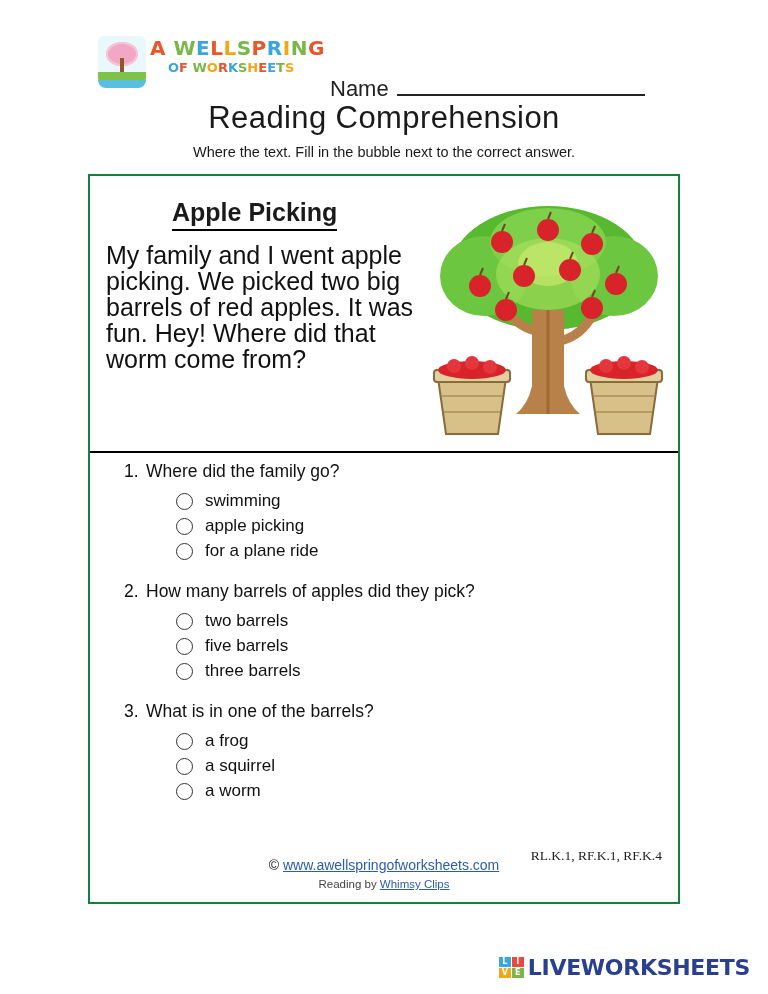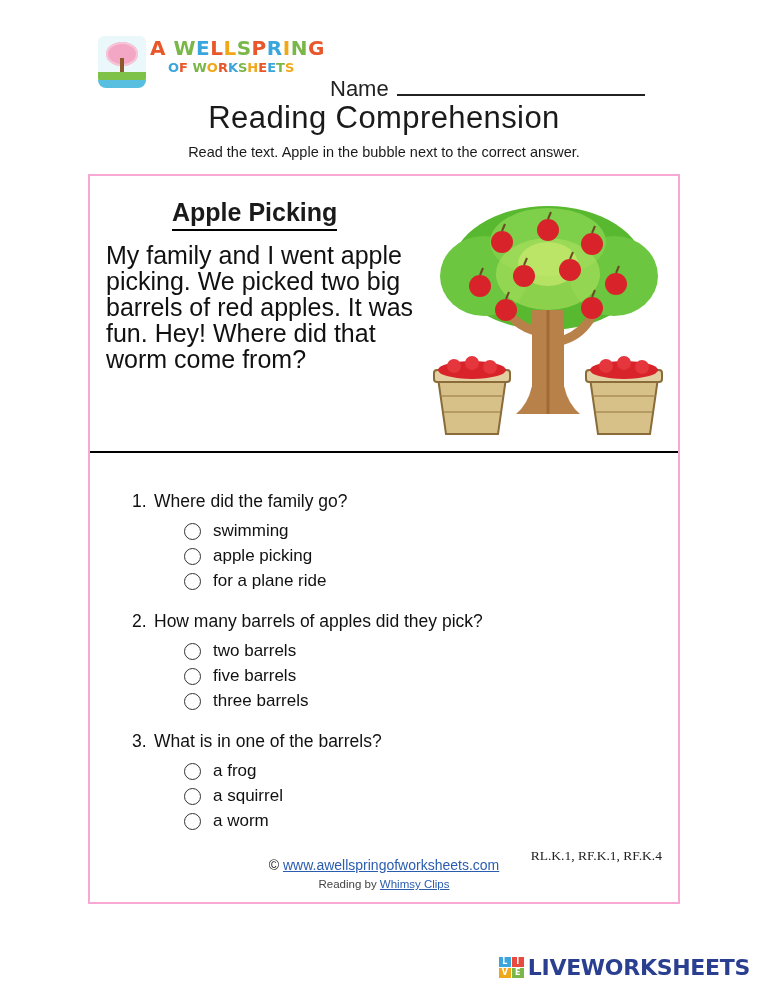--- a/index.html
+++ b/index.html
@@ -141,21 +141,21 @@
     color: #1a1a1a;
   }
 
   
   .sheet {
     position: absolute;
     left: 88px;
     top: 174px;
     width: 592px;
     height: 730px;
-    border: 2px solid #f9a8d4;
+    border: 2px solid #15803d;
     box-sizing: border-box;
     background: #fff;
   }
   .passage-box {
     position: relative;
     height: 277px;
     border-bottom: 2px solid #000;
     box-sizing: border-box;
   }
   .story-title {
@@ -184,24 +184,24 @@
     position: absolute;
     right: 6px;
     top: 14px;
     width: 248px;
     height: 256px;
   }
 
   
   .questions {
     position: absolute;
-    left: 8px;
+    left: 0;
     top: 277px;
     width: 100%;
-    padding: 38px 0 0 34px;
+    padding: 8px 0 0 34px;
     box-sizing: border-box;
   }
   .q-block { margin-bottom: 20px; }
   .q-text {
     font-size: 17.5px;
     color: #111;
     margin-bottom: 9px;
     font-family: "Liberation Sans", sans-serif;
   }
   .q-num { display: inline-block; width: 22px; }
@@ -313,21 +313,21 @@
     </div>
   </div>
 
   <div class="name-row">
     <span class="name-label">Name</span>
     <span class="name-line"></span>
   </div>
 </div>
 
 <div class="title">Reading Comprehension</div>
-<div class="subtitle">Read the text. Apple in the bubble next to the correct answer.</div>
+<div class="subtitle">Where the text. Fill in the bubble next to the correct answer.</div>
 
 <div class="sheet">
 
   <div class="passage-box">
     <div class="story-title">Apple Picking</div>
     <div class="story-text">My family and I went apple picking. We picked two big barrels of red apples. It was fun. Hey! Where did that worm come from?</div>
 
     <div class="illustration">
       <svg width="248" height="256" viewBox="0 0 248 256" xmlns="http://www.w3.org/2000/svg">
 

